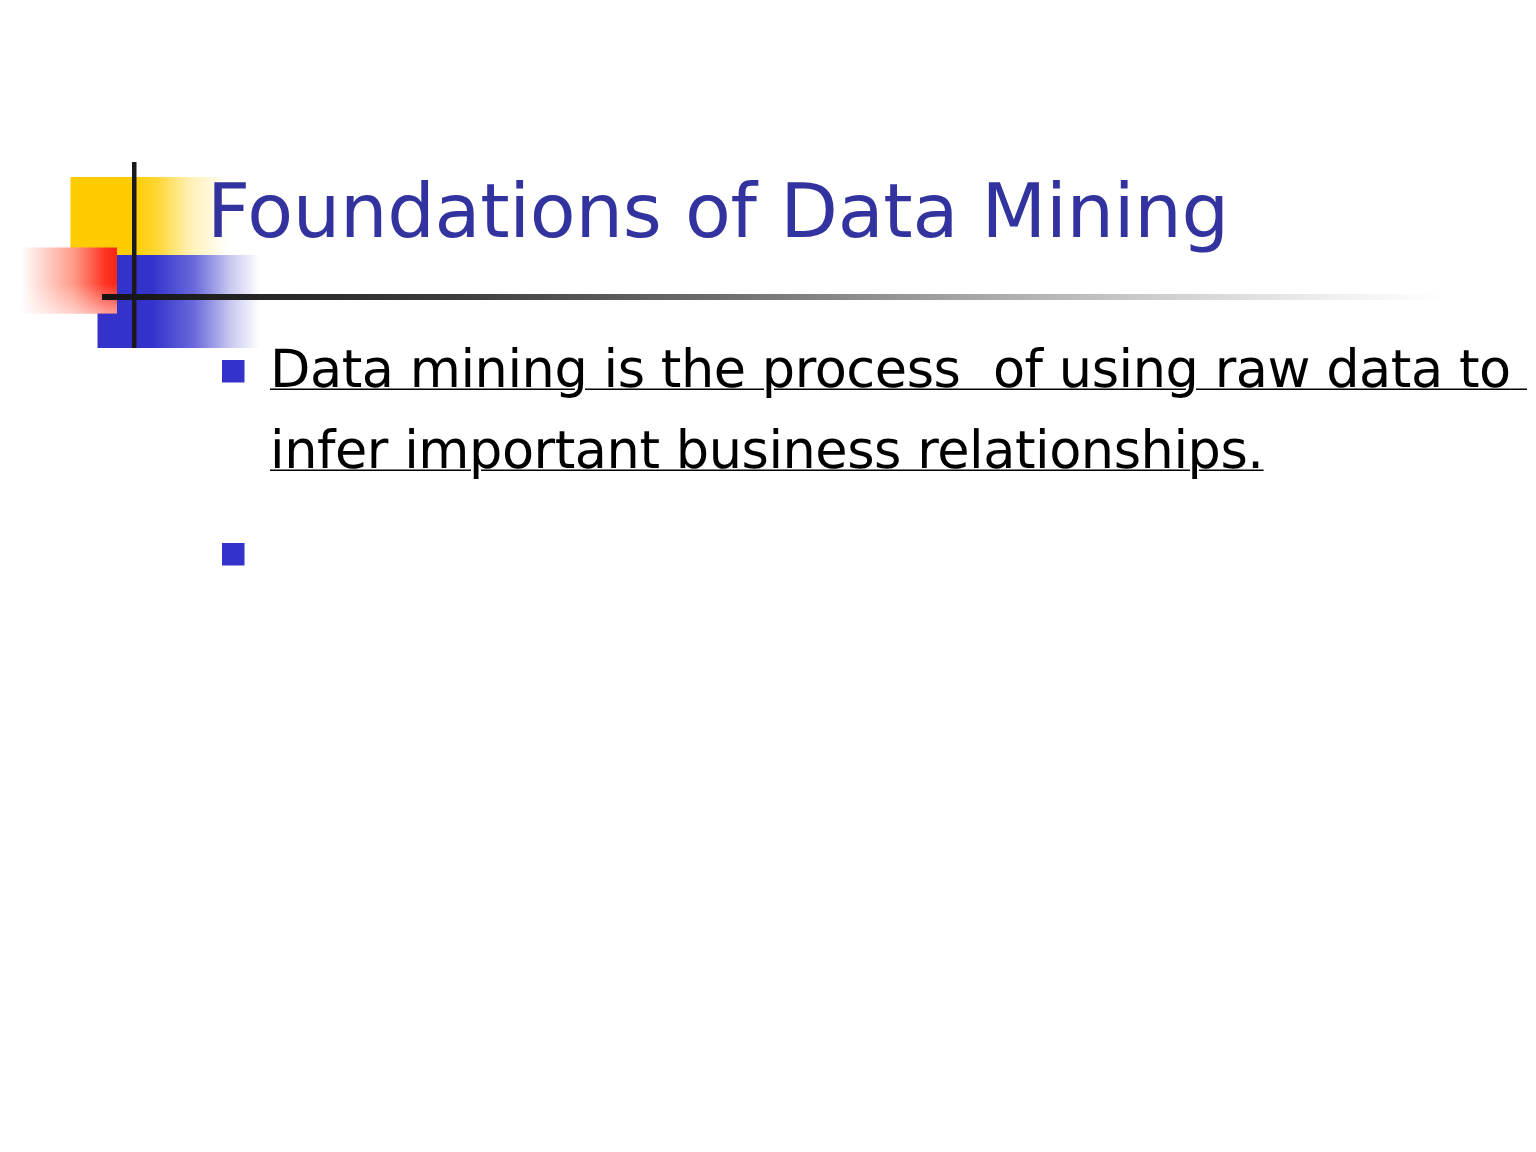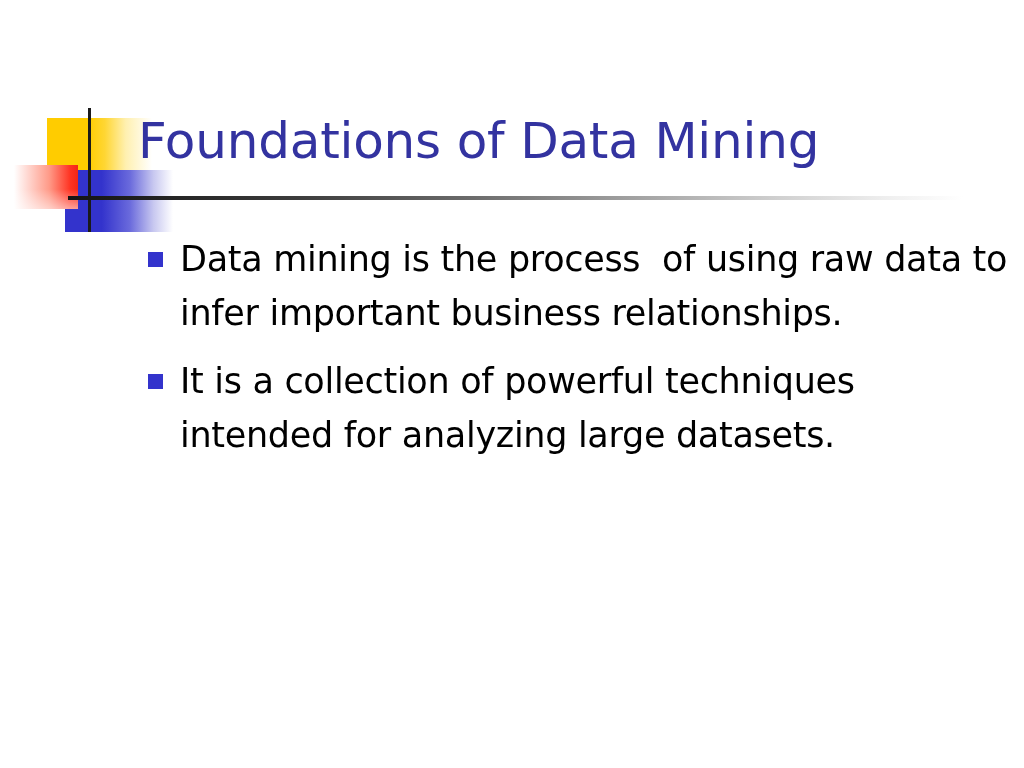--- a/index.html
+++ b/index.html
@@ -101,22 +101,23 @@
     line-height: 58px;
     font-weight: 400;
     letter-spacing: -0.2px;
     white-space: nowrap;
   }
 
   
   #body {
     position: absolute;
     left: 140px;
-    top: 232px;
+    top: 220px;
     width: 870px;
+    text-decoration: underline;
   }
   .bullet-row {
     position: relative;
     padding-left: 40px;
     margin-bottom: 14px;
   }
   .bullet-marker {
     position: absolute;
     left: 8px;
     top: 20px;
@@ -165,21 +166,20 @@
   <div id="body">
 
     <div class="bullet-row">
       <span class="bullet-marker"></span>
       <span class="bullet-text">Data mining is the process  of using raw data to infer important business relationships.</span>
     </div>
 
 
     <div class="bullet-row">
       <span class="bullet-marker"></span>
-      <span class="bullet-text">It is a collection of powerful techniques intended for analyzing large datasets.</span>
     </div>
 
 
   </div>
 
   <div id="page-number">19</div>
 
 </div>
 
 </body></html>

